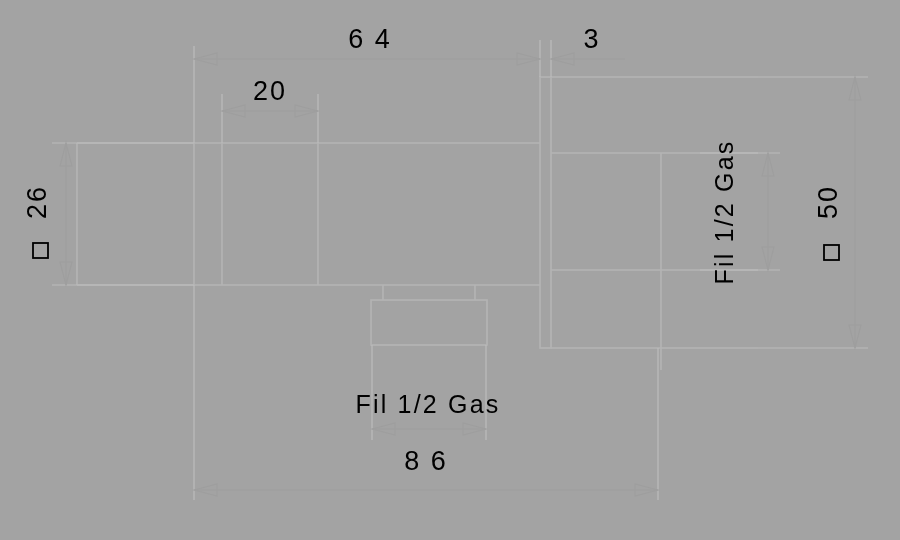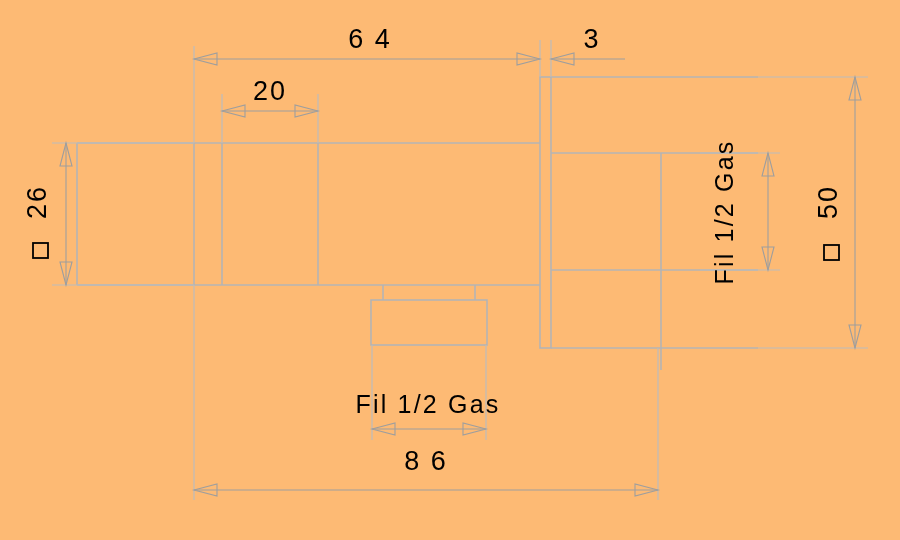--- a/index.html
+++ b/index.html
@@ -7,21 +7,21 @@
     padding: 0;
     background: #ffffff;
   }
   body {
     font-family: "Liberation Sans", sans-serif;
   }
   #drawing-root {
     position: relative;
     width: 900px;
     height: 540px;
-    background: #fdba74;
+    background: #a3a3a3;
     overflow: hidden;
   }
   svg#drawing-svg {
     display: block;
     width: 900px;
     height: 540px;
   }
   .dim-text {
     font-family: "Liberation Sans", sans-serif;
     font-size: 27px;

